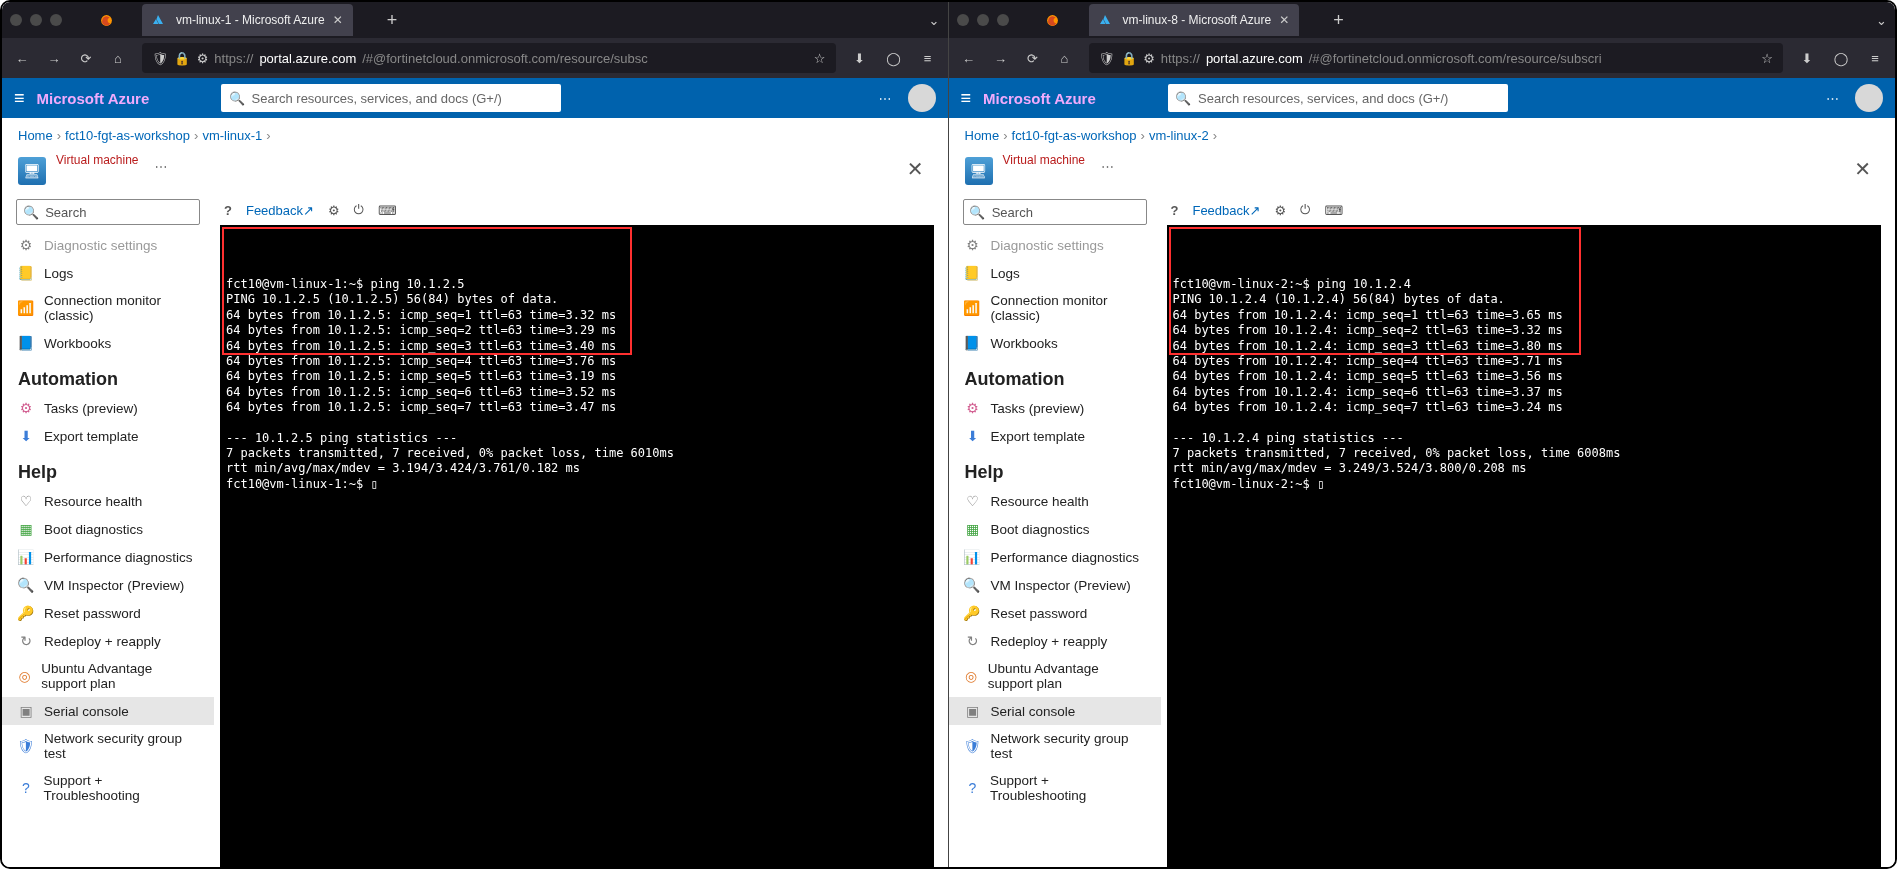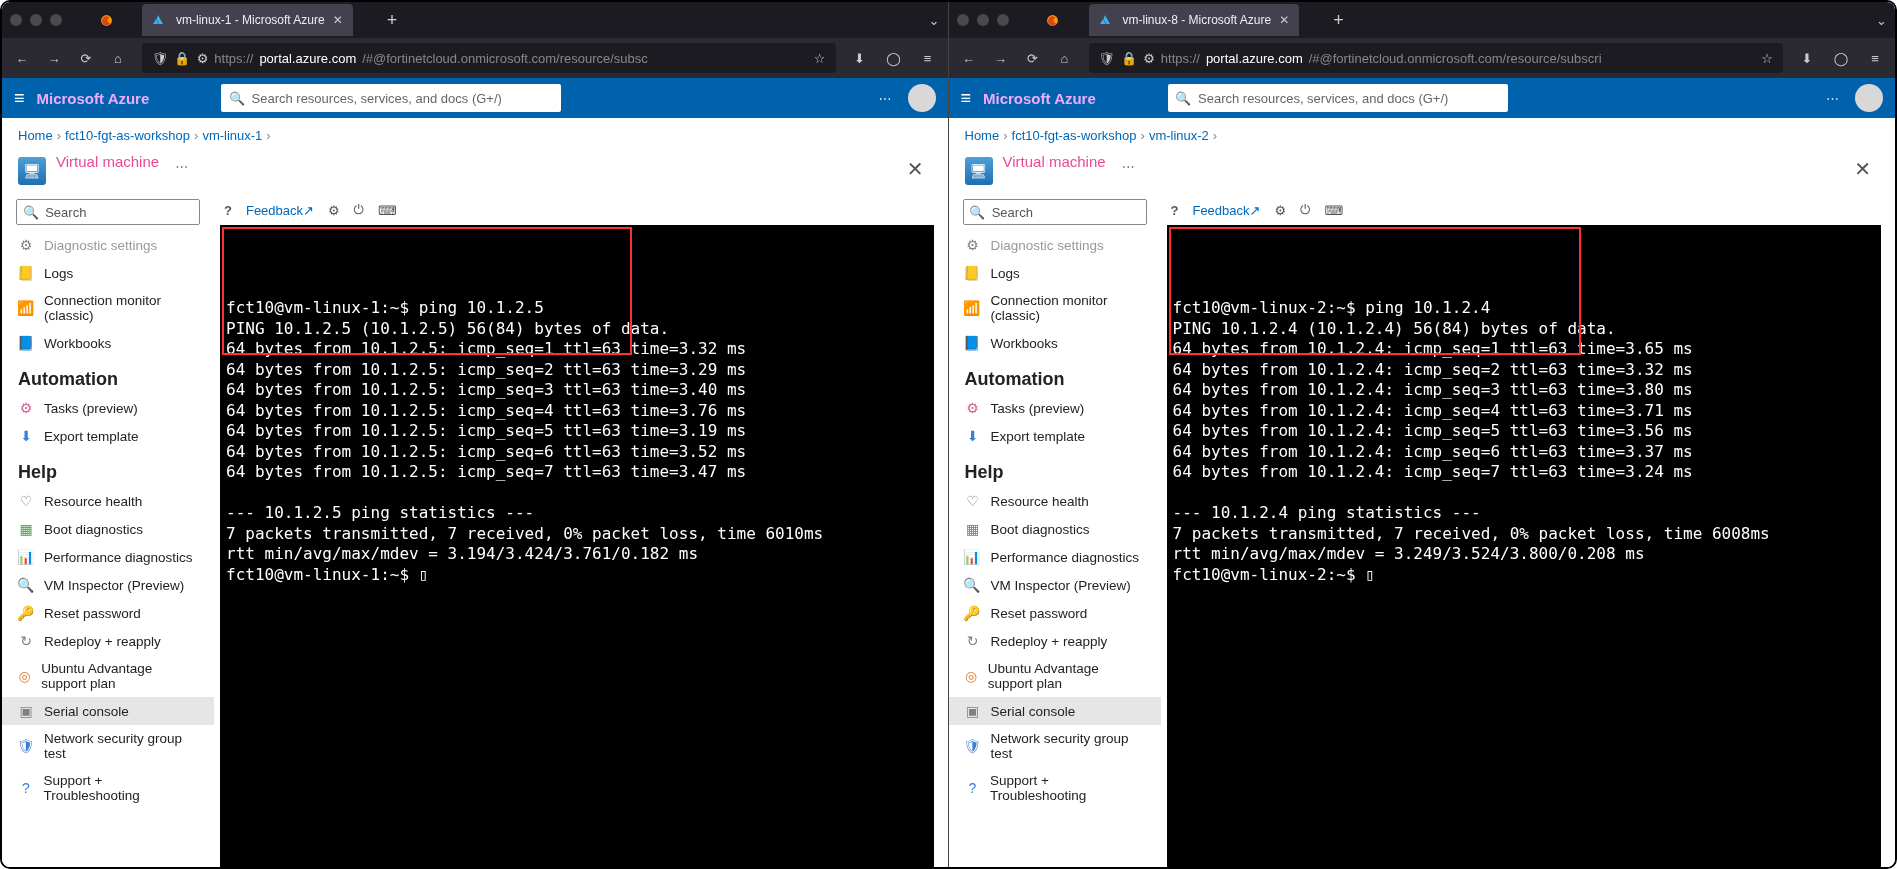--- a/index.html
+++ b/index.html
@@ -124,21 +124,21 @@
   
   .bladehdr {
     padding: 6px 16px 10px;
     display:flex;
     align-items:flex-start;
     gap:10px;
   }
   .bladeicon { width:28px; height:28px; background:linear-gradient(#4ea0d7,#1e6fb0); border-radius:3px; margin-top:4px; display:flex;align-items:center;justify-content:center;color:#fff;font-size:14px;}
   .bladetitle { font-size: 22px; font-weight: 600; }
   .bladetitle .thin { font-weight: 400; }
-  .bladesub { font-size: 15px; color:#ec4899; }
+  .bladesub { font-size: 12px; color:#b91c1c; }
   .blademore { color:#555; margin-left:6px; align-self:flex-start; margin-top:6px;}
   .bladeclose { margin-left:auto; font-size:20px; color:#555; cursor:pointer; padding:4px 8px;}
 
   
   .main {
     flex:1;
     display:flex;
     overflow:hidden;
     padding: 0 0 0 0;
   }
@@ -193,23 +193,23 @@
     padding: 0 4px;
   }
   .console-toolbar a { color:#0067b8; text-decoration:none; }
   .console-toolbar .tb-icon { color:#555; cursor:pointer; }
 
   .terminal {
     flex:1;
     background:#000;
     color:#fff;
     font-family: "Menlo","Consolas",monospace;
-    font-size: 16px;
+    font-size: 12px;
     line-height: 1.28;
-    padding: 12px 6px;
+    padding: 6px 6px;
     white-space: pre;
     overflow:hidden;
     position:relative;
   }
   .hlbox {
     border: 2px solid #ff3030;
     position:absolute;
     pointer-events:none;
   }
   .hlbox.left1 { left:2px; top:2px; width:410px; height:128px; }

